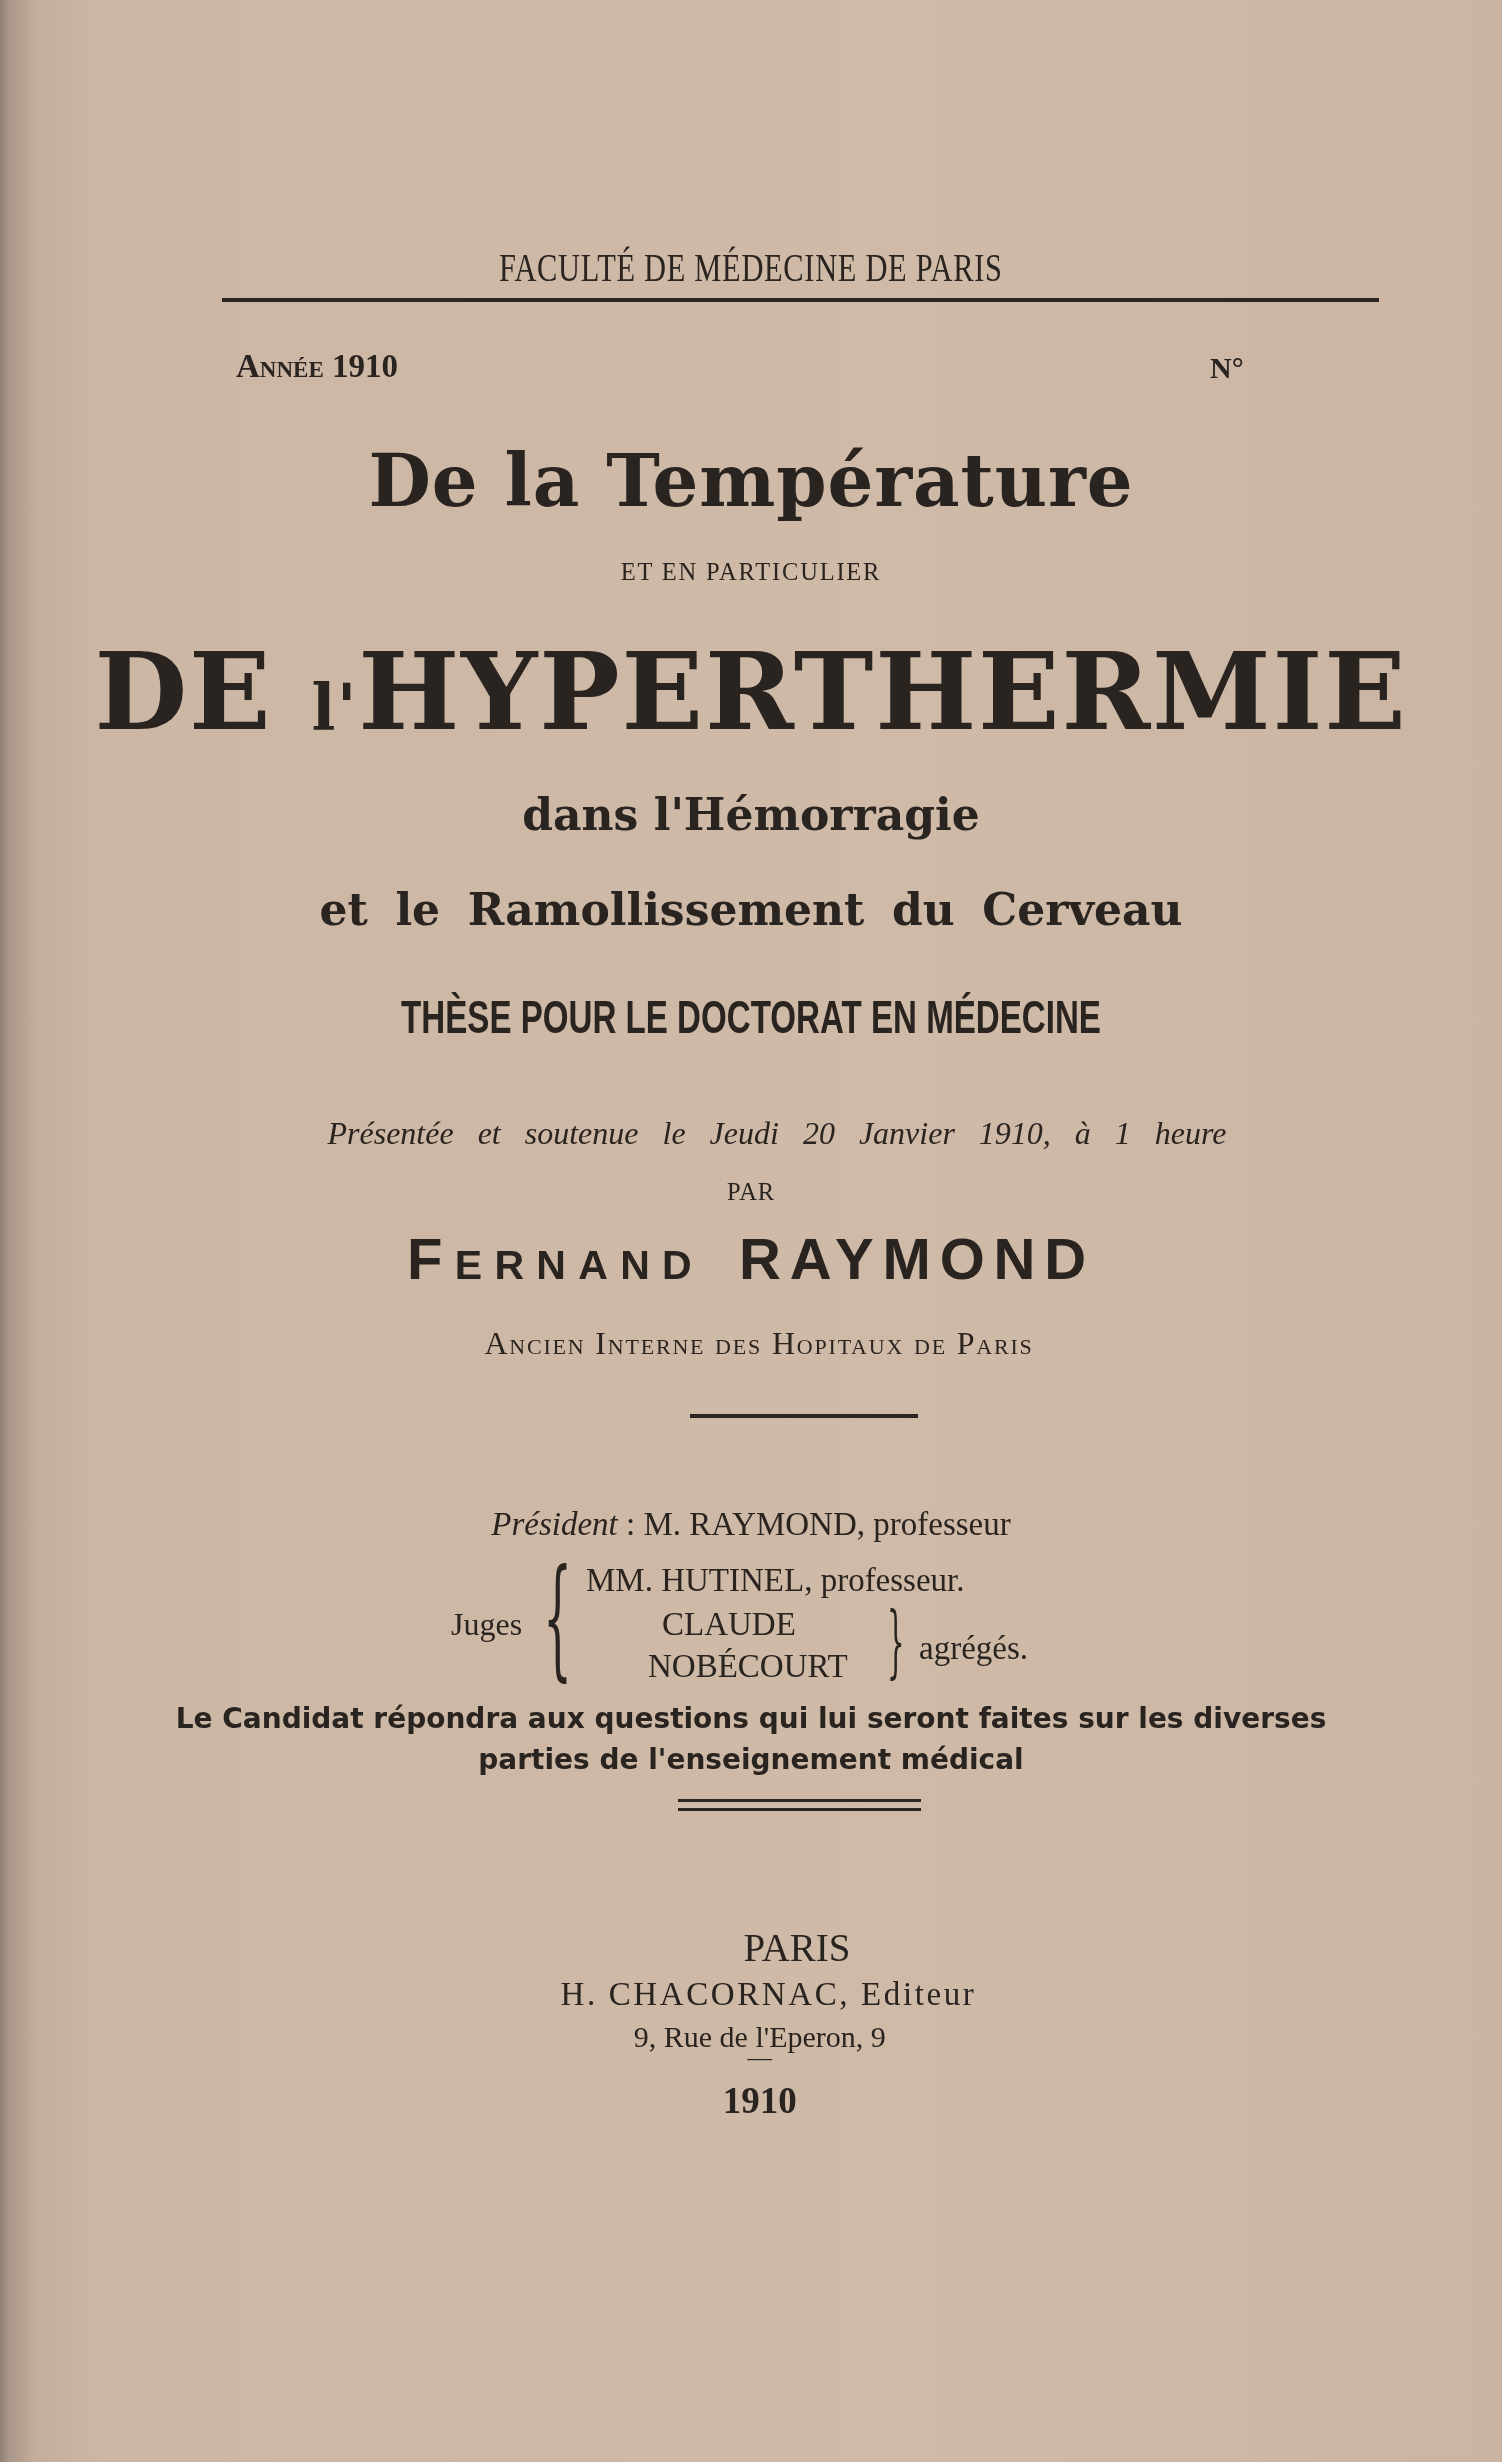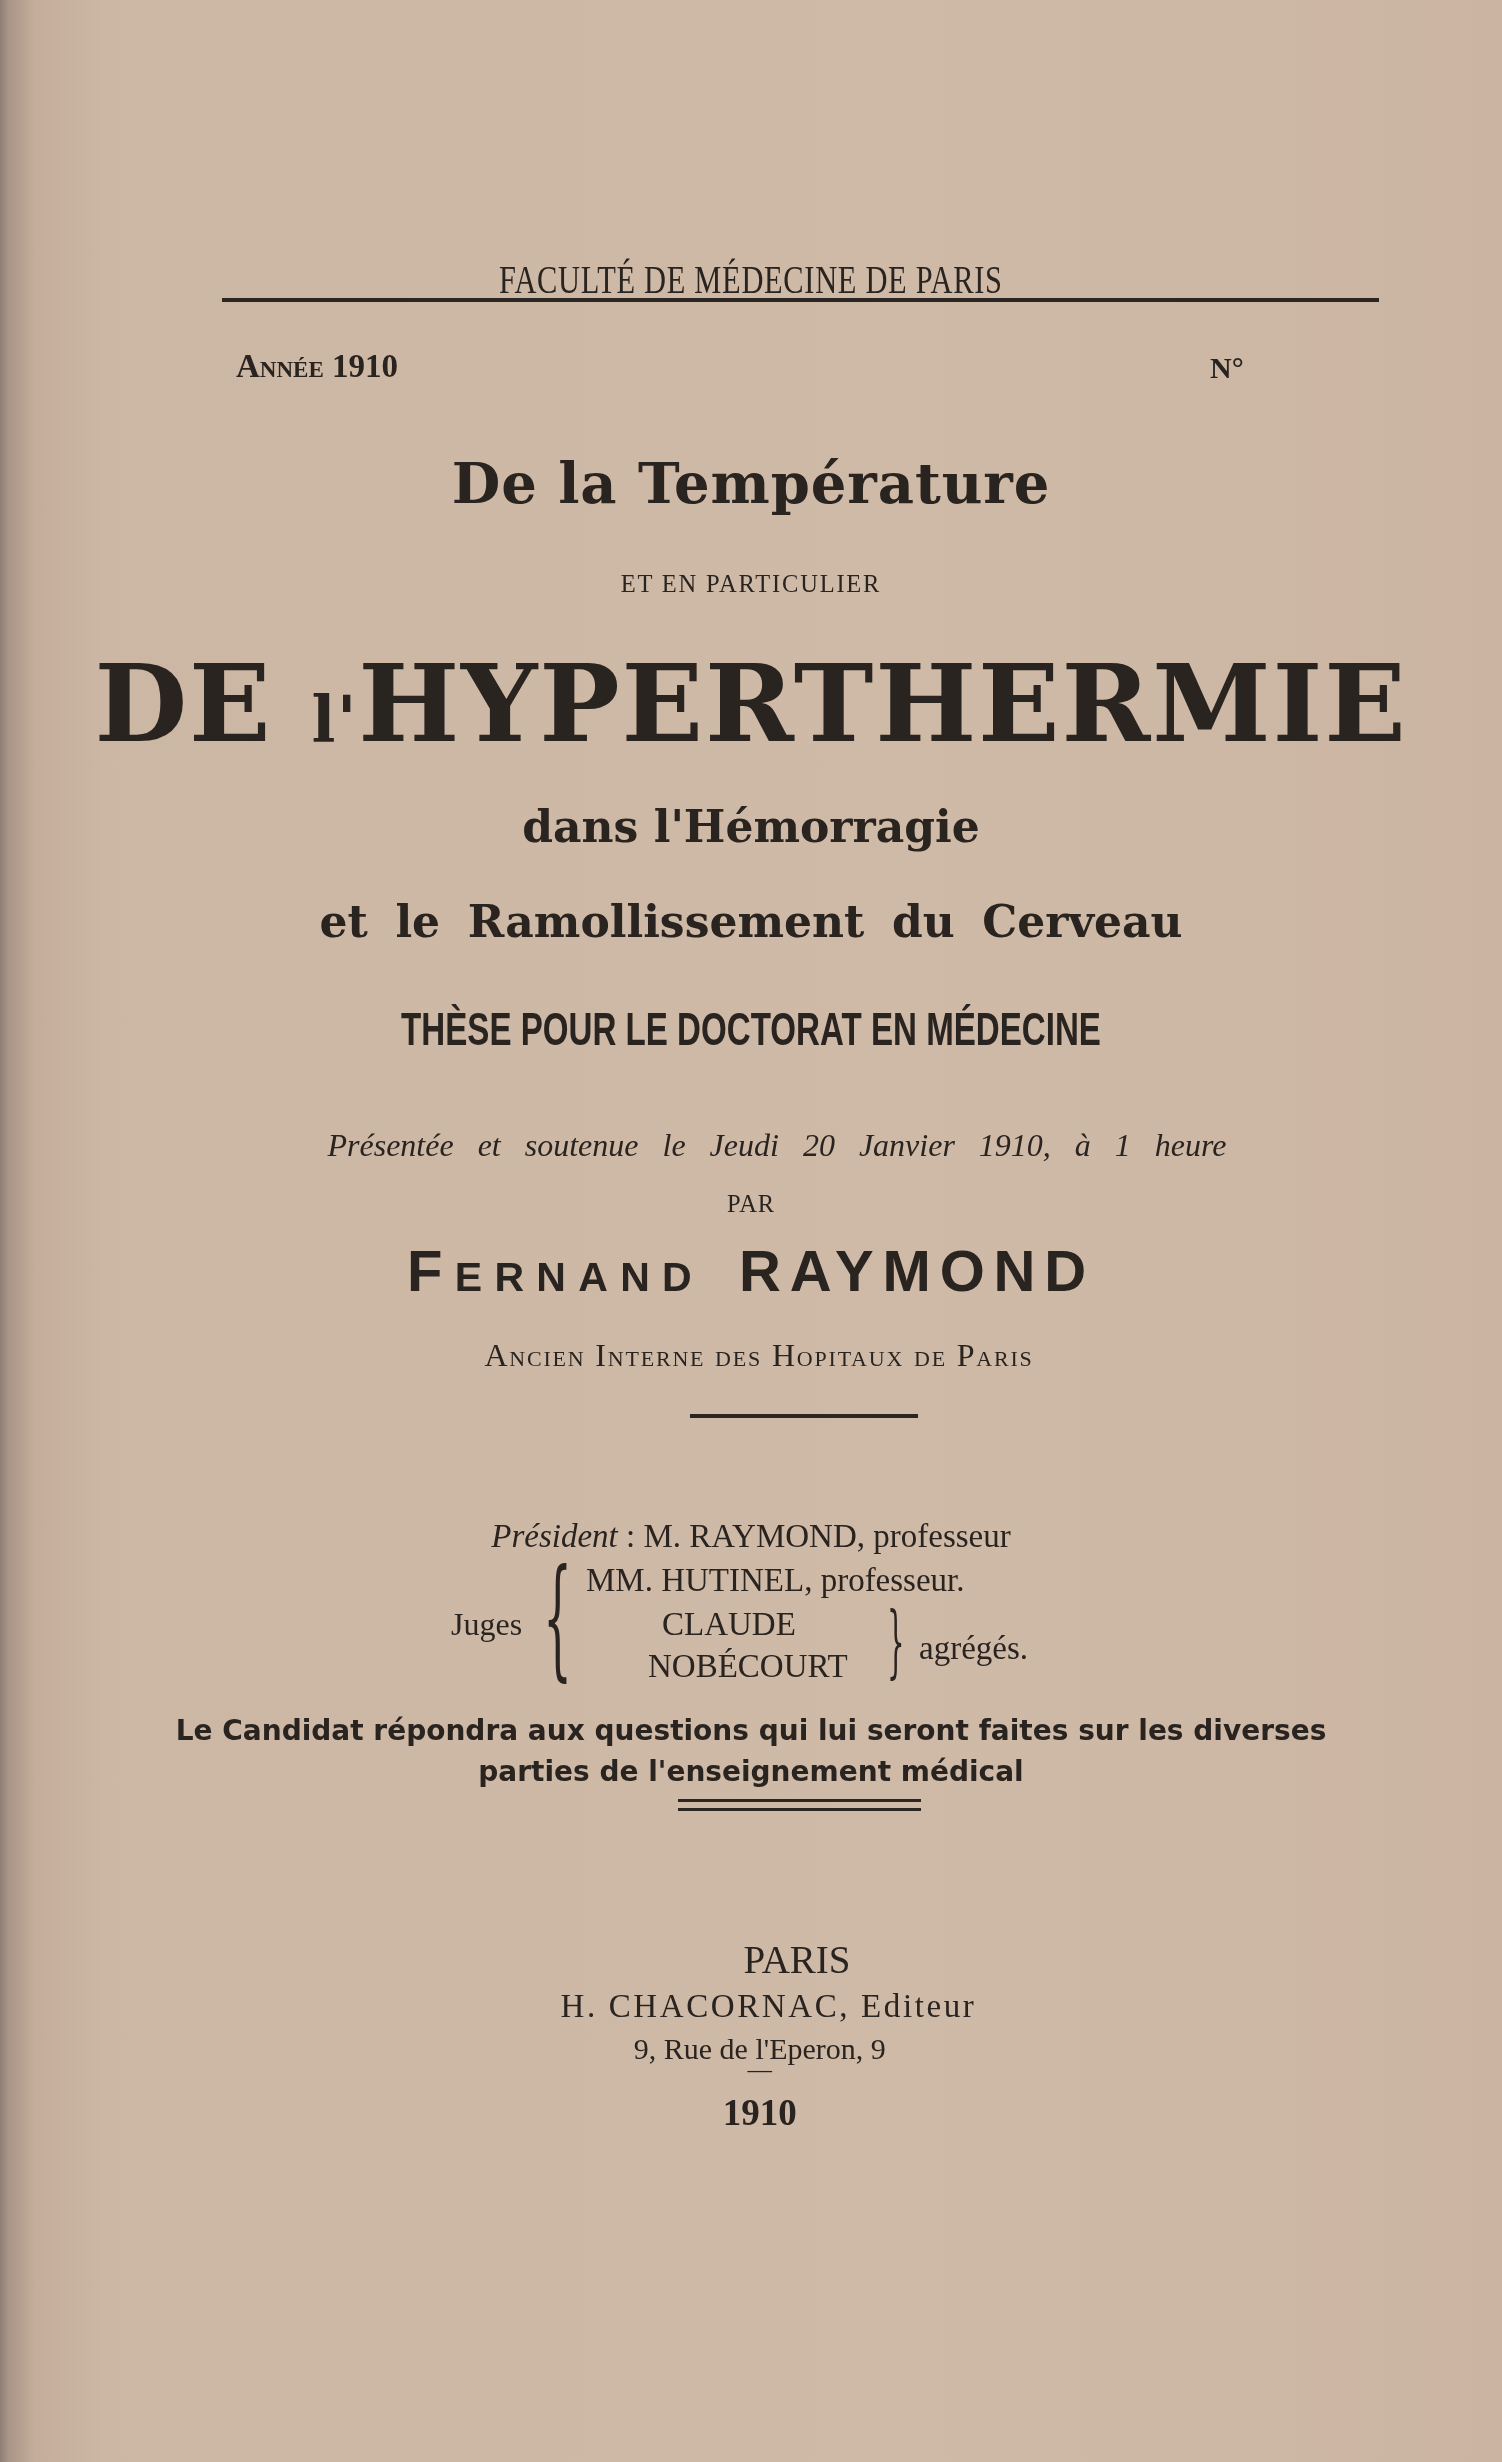--- a/index.html
+++ b/index.html
@@ -2,40 +2,40 @@
 <html style="font-size:14px"><head>
 <meta charset="utf-8">
 <style>
   html, body { margin:0; padding:0; }
   body {
     width:1502px; height:2462px; position:relative; overflow:hidden;
     background: linear-gradient(90deg, #8f7f74 0px, #a99688 8.8px, #c4ad9b 35px, #ccb6a4 105px, #cfbaa8 60%, #cbb5a2 100%);
     color:#2a2420;
     font-family:"Liberation Serif", serif;
   }
-  .line { position:absolute; left:0; width:1502px; text-align:center; white-space:nowrap;margin-top:12px; }
+  .line { position:absolute; left:0; width:1502px; text-align:center; white-space:nowrap; }
   .abs { position:absolute; white-space:nowrap; }
   .rule { position:absolute; background:#2c2622; }
   .condensed { display:inline-block; transform:scaleX(0.78); transform-origin:center; }
   .deco { font-family:"DejaVu Serif", serif; font-weight:bold; }
   .grot { font-family:"Liberation Sans", sans-serif; font-weight:bold; }
   .sc { font-variant:small-caps; }
   .brace { position:absolute; font-family:"DejaVu Serif", serif; color:#2a2420; }
 </style>
 </head>
 <body>
 
 <div class="line" style="top:245px; font-size:39px; letter-spacing:0.9px;">
   <span class="condensed">FACULTÉ DE MÉDECINE DE PARIS</span>
 </div>
 <div class="rule" style="top:298px; left:222px; width:1157px; height:4.4px;"></div>
 <div class="abs sc" style="top:348px; left:236px; font-size:33px; font-weight:bold;">Année 1910</div>
 <div class="abs" style="top:351px; left:1210px; font-size:30px; font-weight:bold;">N°</div>
 
-<div class="line deco" style="top:438px; font-size:56px; letter-spacing:0.9px; left:0;">De la Température</div>
+<div class="line deco" style="top:438px; font-size:72px; letter-spacing:0.9px; left:0;">De la Température</div>
 <div class="line" style="top:558px; font-size:24.5px; letter-spacing:1.8px;">
   <span>ET EN PARTICULIER</span>
 </div>
 <div class="line deco" style="top:629px; font-size:107px; letter-spacing:1.8px;">
   <span>DE </span><span style="font-size:63px;">l'</span><span>HYPERTHERMIE</span>
 </div>
 <div class="line deco" style="top:789px; font-size:44px;">dans l'Hémorragie</div>
 <div class="line deco" style="top:884px; font-size:44px; word-spacing:12.3px;">et le Ramollissement du Cerveau</div>
 
 <div class="line grot" style="top:990px; font-size:46px;">

